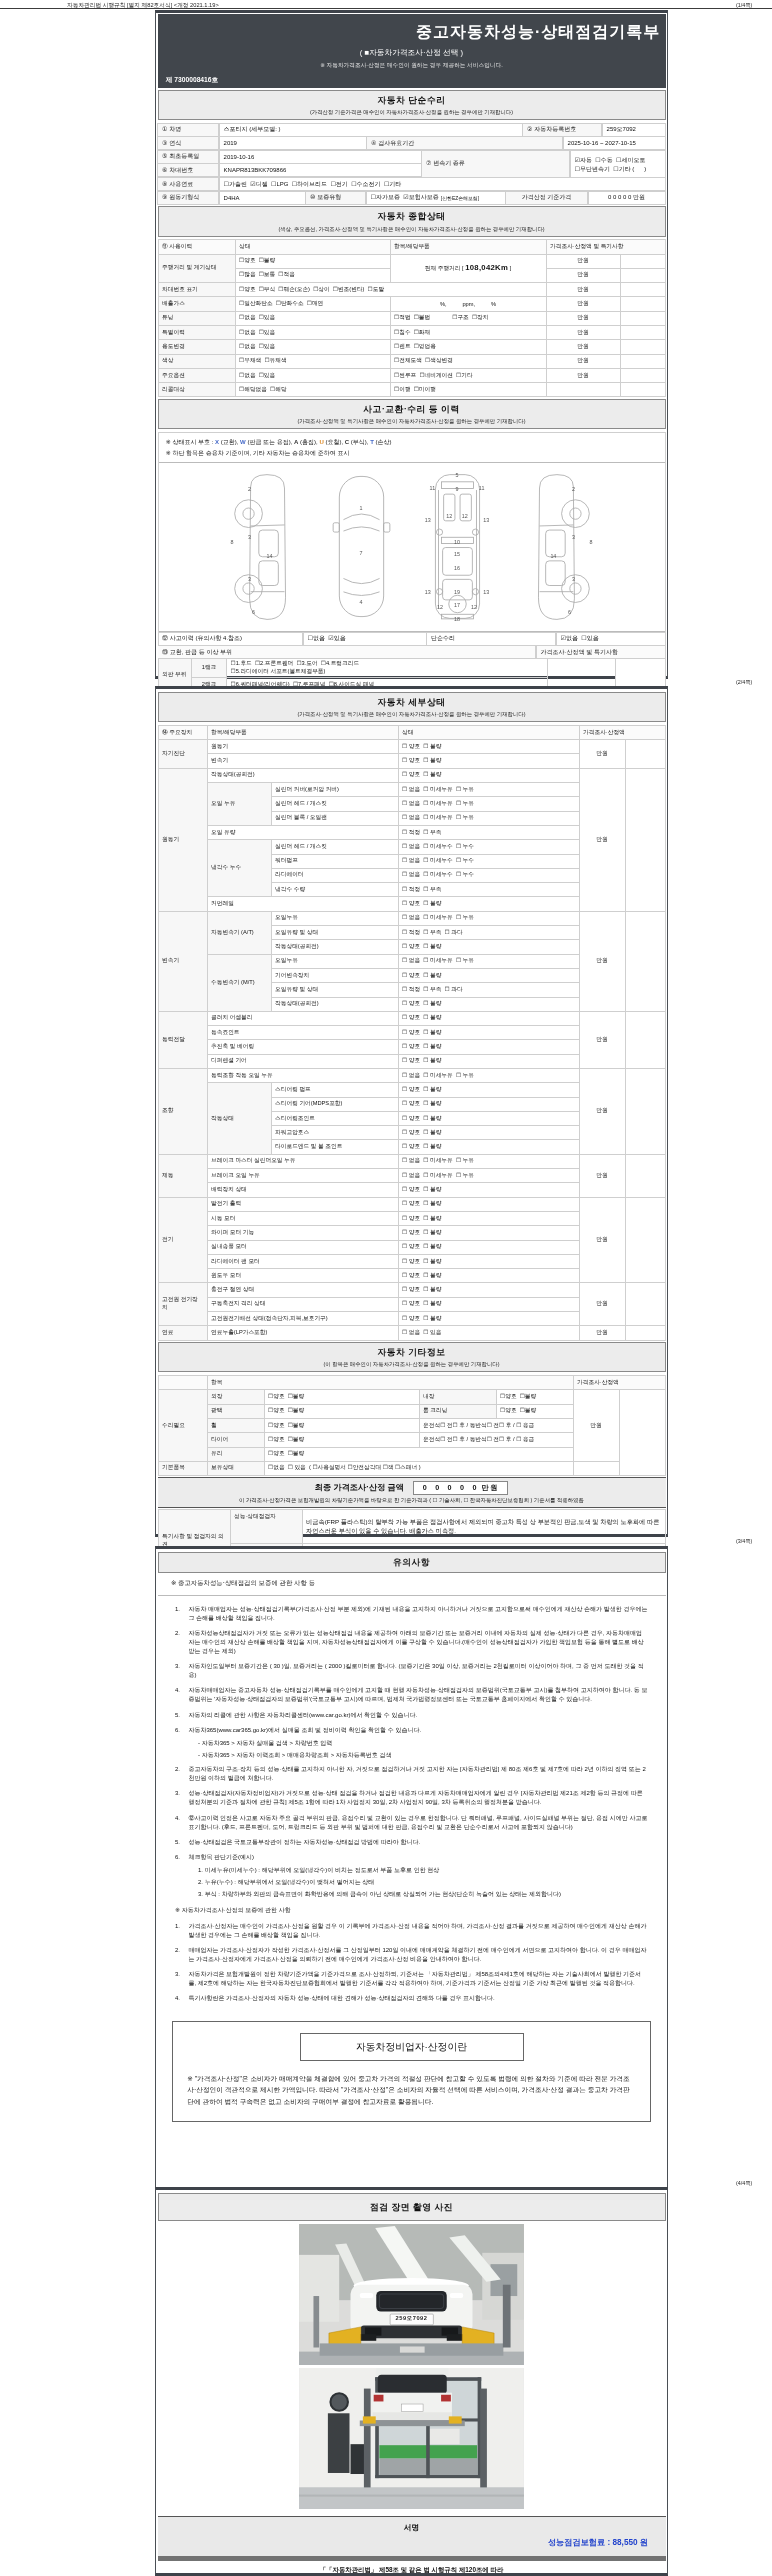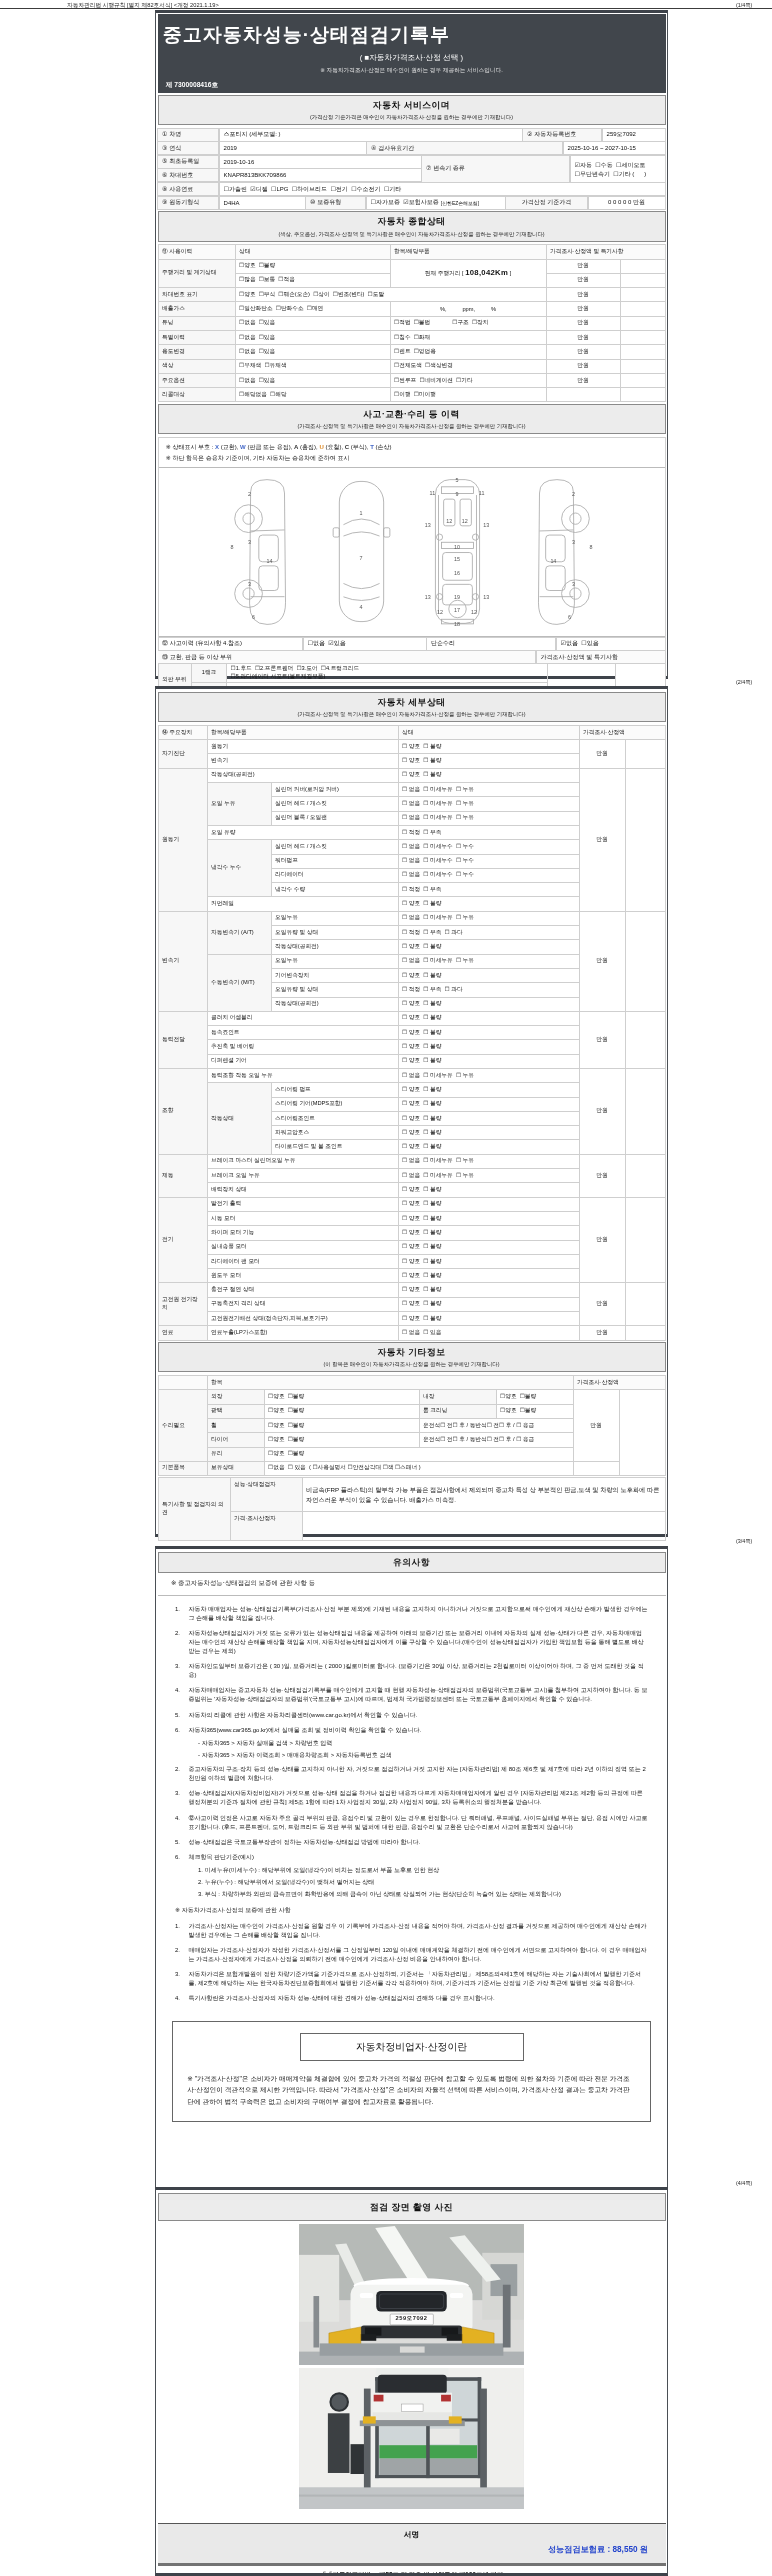--- a/index.html
+++ b/index.html
@@ -15,21 +15,21 @@
   .page{position:absolute;left:155px;width:513px;box-sizing:border-box;background:#fff;
         border-left:1px solid #4a4f55;border-right:1px solid #4a4f55;
         border-top:3.6px solid #3e434a;border-bottom:3.6px solid #3e434a;}
   #page1{top:9.8px;height:669px;}
   #page2{top:686px;height:851px;}
   #page3{top:1546px;height:752px;overflow:hidden;}
   #page4{top:2187px;height:389px;overflow:hidden;}
   .inner{padding:1.5px;}
   
   .doc-head{background:#41464c;color:#fff;padding:8.2px 5.2px 3.1px;margin-bottom:1.5px;}
-  .doc-title{text-align:left;font-size:19px;font-weight:bold;letter-spacing:1px;}
+  .doc-title{text-align:right;font-size:16px;font-weight:bold;letter-spacing:1px;}
   .doc-sub{text-align:center;font-size:7.7px;margin-top:4.6px;}
   .doc-note{text-align:center;font-size:5.7px;margin-top:3.6px;color:#e9e9e9;}
   .doc-no{font-size:6.7px;font-weight:bold;margin-top:6.7px;padding-left:3.1px;}
   
   .sec-head{background:#ececec;border:0.5px solid #8a8a8a;text-align:center;padding:4.1px 0 3.1px;margin-top:1.5px;}
   .sec-title{font-size:8.8px;font-weight:bold;letter-spacing:0.5px;}
   .sec-sub{font-size:5.4px;margin-top:2.1px;color:#222;}
   
   .frow{display:flex;}
   .fc{border:0.5px solid #cfcfcf;margin-top:-0.5px;margin-left:-0.5px;box-sizing:border-box;
@@ -72,22 +72,22 @@
   .n-sub{margin:-2.1px 0 5.2px 23px;}
   .n-sec2{margin:7.2px 0 6.2px;font-size:6px;}
   .pi-box{margin:7.2px 14.4px 0;border:1px solid #666;padding:11.3px 14.4px 13.4px;}
   .pi-title{width:222px;margin:0 auto;border:1px solid #666;text-align:center;font-size:9.8px;padding:6.7px 0;}
   .pi-text{margin-top:11.3px;font-size:6.7px;line-height:1.75;}
   
   .photo{width:225px;height:141px;margin:2.6px auto 0;position:relative;background:#dcdcda;overflow:hidden;}
   .plate-overlay{position:absolute;left:50%;top:67.5%;transform:translate(-50%,-50%);
                  font-size:5.7px;font-weight:bold;color:#1c1c1c;letter-spacing:0.5px;}
   
-  .sig-band{background:#e9e9e9;border-top:1px solid #555;border-bottom:3px solid #737373;
-            margin-top:14px;padding:6.2px 0 7.2px;}
+  .sig-band{background:#e9e9e9;border-top:1px solid #555;border-bottom:5px solid #737373;
+            margin-top:7px;padding:6.2px 0 7.2px;}
   .sig-title{text-align:center;font-size:7.7px;font-weight:bold;}
   .sig-fee{text-align:right;padding-right:17.5px;margin-top:4.1px;font-size:8.2px;font-weight:bold;color:#2243cc;}
   .confirm{margin-top:4.6px;text-align:center;font-size:6.4px;line-height:1.7;font-weight:bold;color:#111;}
   svg{display:block;}
 </style>
 </head>
 <body>
 
 <div class="meta-line">자동차관리법 시행규칙 [별지 제82호서식] &lt;개정 2021.1.19&gt;</div>
 <div class="pmark" id="pm1">(1/4쪽)</div>
@@ -99,21 +99,21 @@
 <div class="page" id="page1">
   <div class="inner">
     <div class="doc-head">
       <div class="doc-title">중고자동차성능·상태점검기록부</div>
       <div class="doc-sub">( ■자동차가격조사·산정 선택 )</div>
       <div class="doc-note">※ 자동차가격조사·산정은 매수인이 원하는 경우 제공하는 서비스입니다.</div>
       <div class="doc-no">제 7300008416호</div>
     </div>
 
     <div class="sec-head">
-      <div class="sec-title">자동차 서비스이며</div>
+      <div class="sec-title">자동차 단순수리</div>
       <div class="sec-sub">(가격산정 기준가격은 매수인이 자동차가격조사·산정을 원하는 경우에만 기재합니다)</div>
     </div>
 
     <div style="margin-top:3.1px;">
       <div class="frow">
         <div class="fc lblc" style="width:62px">① 차명</div>
         <div class="fc" style="width:304px">스포티지 (세부모델: )</div>
         <div class="fc lblc" style="width:80px">② 자동차등록번호</div>
         <div class="fc" style="flex:1">259오7092</div>
       </div>
@@ -697,20 +697,25 @@
           </tr>
           <tr>
             <td class="lbl dev pre">기본품목</td>
             <td class="lbl pre">보유상태</td>
             <td class="pre" colspan="3">☐없음  ☐ 있음  ( ☐사용설명서 ☐안전삼각대 ☐잭 ☐스패너 )</td>
             <td class="price pre"></td>
           </tr>
         </tbody>
     </table>
 
+    <div class="final-band">
+      <span class="final-line">최종 가격조사·산정 금액</span>
+      <span class="final-box pre">0  0  0  0  0 만원</span>
+      <div class="final-note pre">이 가격조사·산정가격은 보험개발원의 차량기준가액을 바탕으로 한 기준가격과 ( ☐ 기술사회, ☐ 한국자동차진단보증협회 ) 기준서를 적용하였음</div>
+    </div>
 
     <table style="margin-top:1px">
       <colgroup>
           <col style="width:72px">
           <col style="width:72px">
           <col>
         </colgroup>
       <tbody>
         <tr>
           <td class="lbl" rowspan="2">특기사항 및 점검자의 의견</td>

